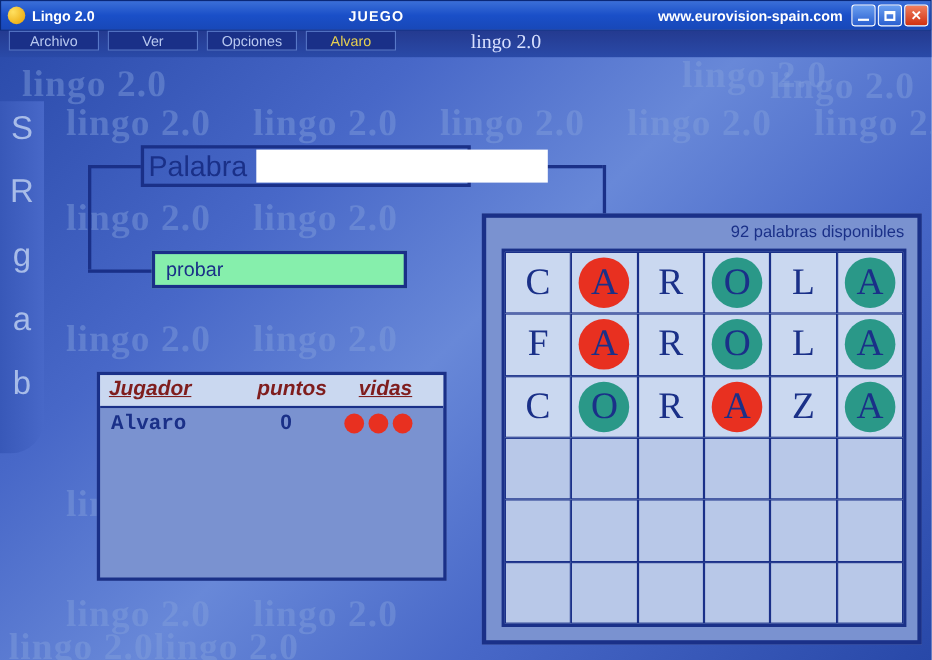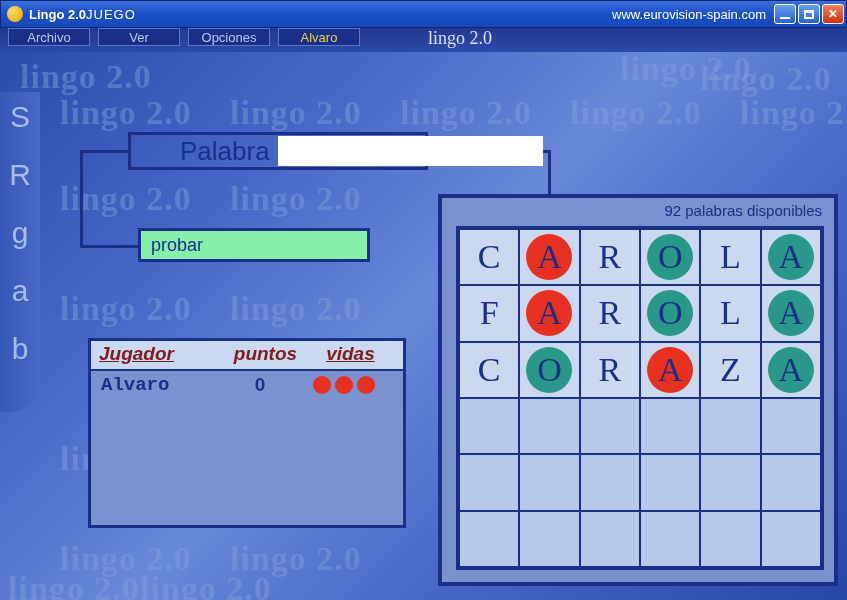--- a/index.html
+++ b/index.html
@@ -19,22 +19,22 @@
   color: #fff; font-family: Tahoma, sans-serif; font-size: 13px;
   border: 1px solid #0a2878;
   padding-left: 6px;
 }
 .titlebar .iconball {
   width: 16px; height: 16px; border-radius: 50%;
   background: radial-gradient(circle at 30% 30%, #ffe060, #e8a000);
   margin-right: 6px; flex-shrink: 0;
 }
 .titlebar .apptitle { font-weight: bold; }
-.titlebar .center { flex: 1; text-align: left; font-weight: normal; letter-spacing: 1px; }
-.titlebar .url { font-weight: normal; margin-right: 8px; }
+.titlebar .center { flex: 1; text-align: center; font-weight: bold; letter-spacing: 1px; }
+.titlebar .url { font-weight: bold; margin-right: 8px; }
 .winbtns { display: flex; gap: 2px; margin-right: 2px; }
 .winbtn {
   width: 22px; height: 20px;
   border: 1px solid #fff; border-radius: 3px;
   display: flex; align-items: center; justify-content: center;
   font-family: Tahoma, sans-serif; font-size: 12px; font-weight: bold;
 }
 .winbtn.min, .winbtn.max { background: linear-gradient(to bottom,#6a9ff0,#2a5fd0); color: #fff; }
 .winbtn.close { background: linear-gradient(to bottom,#f08060,#d03010); color:#fff; }
 .minline { width: 10px; height: 2px; background: #fff; margin-top: 8px; }
@@ -75,21 +75,21 @@
   color: #a8bce8; font-size: 30px;
 }
 
 .palabra-box {
   position: absolute; left: 128px; top: 132px;
   width: 300px; height: 38px;
   border: 3px solid #1a3088;
   display: flex; align-items: center;
   background: transparent;
 }
-.palabra-label { color:#1a3088; font-size: 26px; padding: 0 8px 0 4px; margin-left: 45px; }
+.palabra-label { color:#1a3088; font-size: 26px; padding: 0 8px 0 4px; }
 .palabra-input {
   flex: 1; height: 30px; background: #fff; border: none;
   font-size: 20px; margin-right: 4px;
 }
 
 .probar-box {
   position: absolute; left: 138px; top: 228px; width: 232px; height: 34px;
   border: 3px solid #1a3088; background: #86efac;
   color:#1a3088; font-size: 18px; padding-left: 10px; line-height: 29px;
 }

